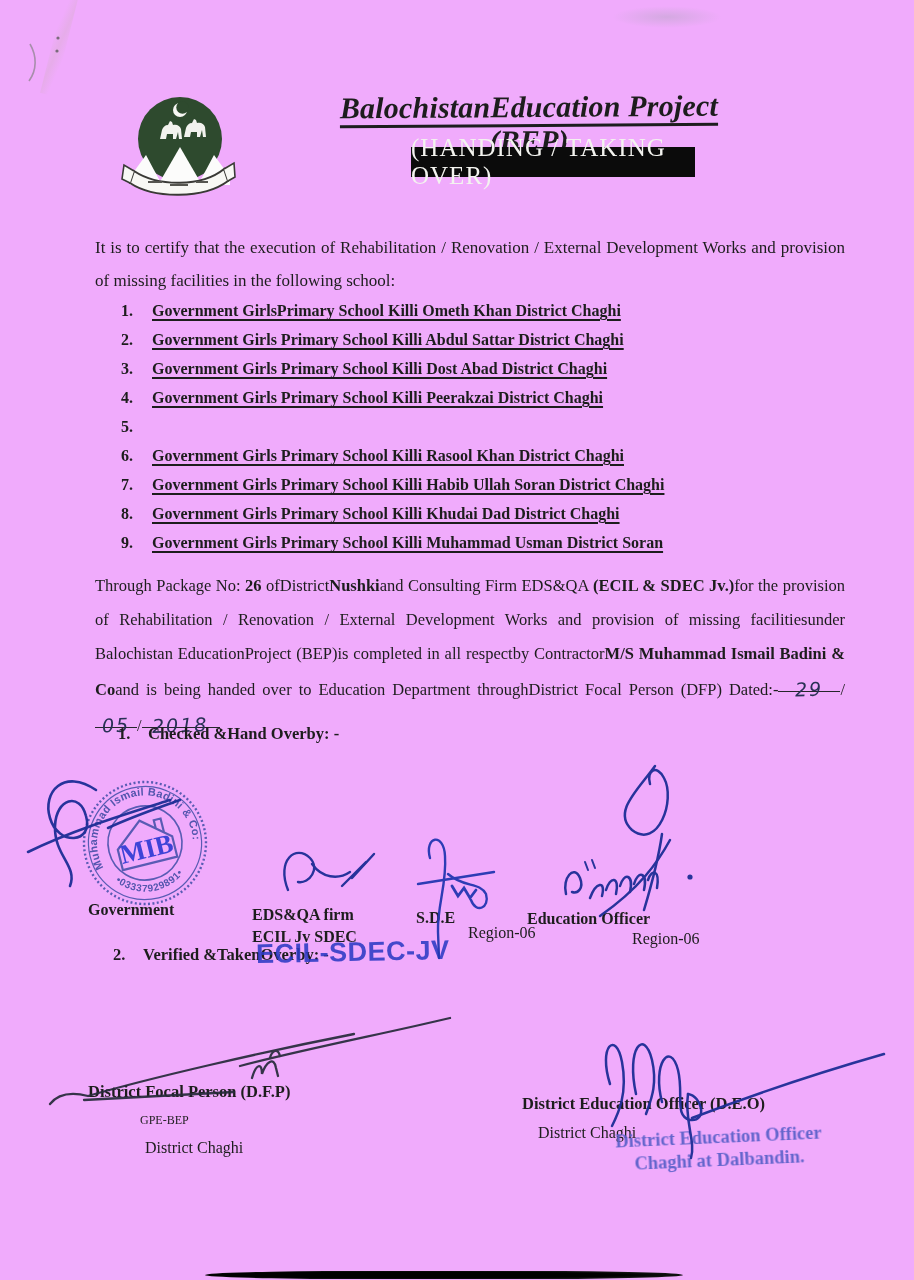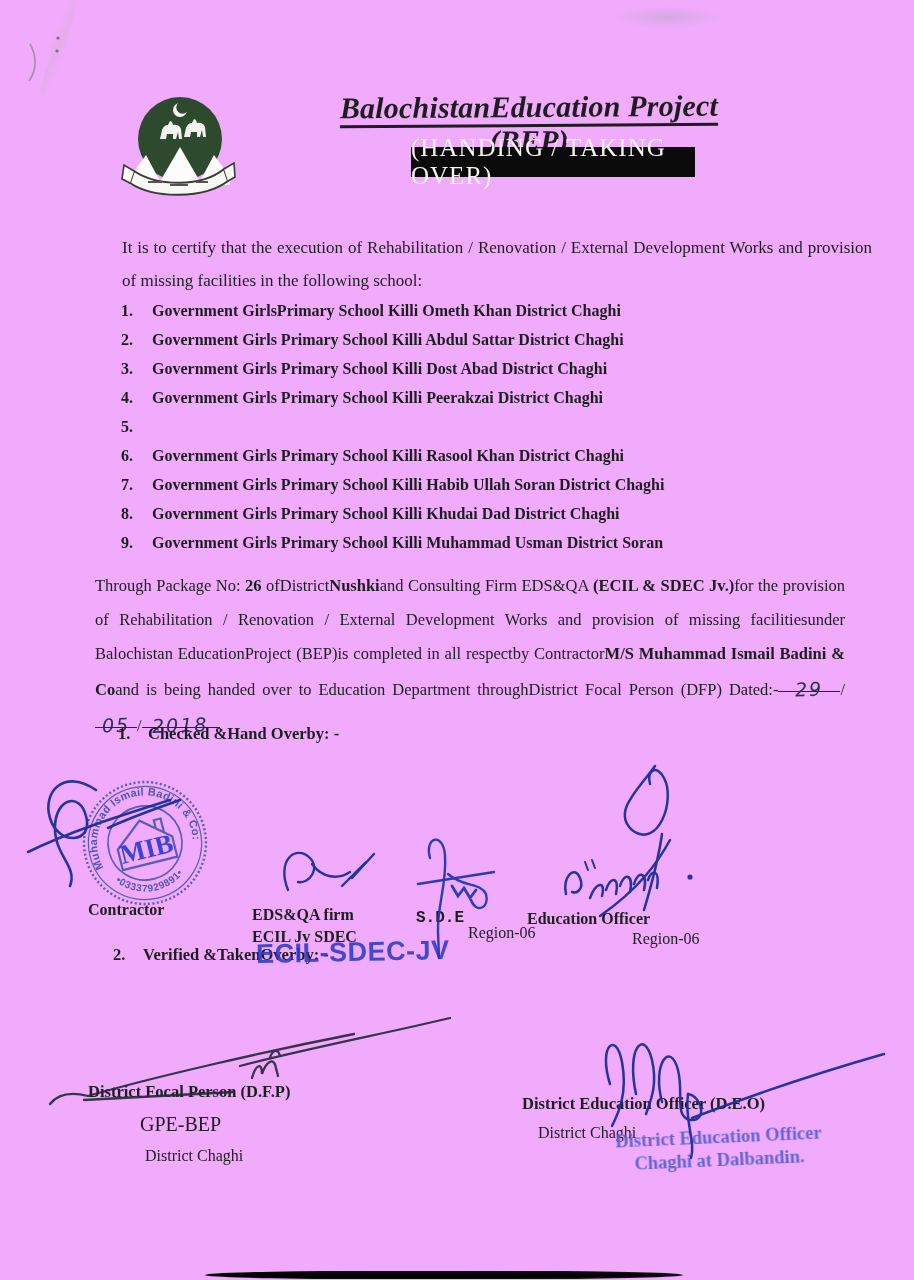--- a/index.html
+++ b/index.html
@@ -17,28 +17,28 @@
     transform:rotate(-0.4deg); letter-spacing:.2px;
   }
   .banner{
     position:absolute; left:411px; top:147px; width:284px; height:30px;
     background:#0b0b0b; color:#f3f3ef; display:flex; align-items:center; justify-content:center;
     font-size:25px; letter-spacing:1px; font-weight:500;
   }
   
   .intro{
     position:absolute; left:95px; top:231px; width:750px;
-    font-size:17px; line-height:33px; text-align:justify;margin-left:27px;
+    font-size:17px; line-height:33px; text-align:justify;
   }
   .schools{position:absolute; left:121px; top:302px;}
   .school-row{display:flex; height:29px; align-items:flex-start;}
   .school-num{width:31px; font-weight:bold; font-size:16px;}
   .school-name{
     font-weight:bold; font-size:16px; white-space:nowrap;
-    text-decoration-thickness:1.8px; text-underline-offset:3px;
+    text-decoration:underline; text-decoration-thickness:1.8px; text-underline-offset:3px;
   }
   .closing{
     position:absolute; left:95px; top:569px; width:750px;
     font-size:16.5px; line-height:34px; text-align:justify;
   }
   .b{font-weight:bold;}
   .blank{display:inline-block; border-bottom:1.6px solid #26262b; text-align:center; height:20px; vertical-align:baseline;}
   .w55{min-width:62px;} .w45{min-width:42px;} .w70{min-width:78px;}
   .hand{
     font-family:"DejaVu Sans", sans-serif; font-style:italic; font-size:19px;
@@ -47,27 +47,27 @@
   .sec-head{position:absolute; display:flex; font-size:16.5px; font-weight:bold;}
   .sec-head .num{width:30px;}
   .sec-head .lbl{text-decoration-thickness:1.8px; text-underline-offset:3px;}
   .sec1{left:118px; top:724px;}
   .sec2{left:113px; top:945px;}
   
   .siglabel{position:absolute; font-size:16px; font-weight:bold; white-space:nowrap;}
   .regular{font-weight:normal;text-align:center;}
   .lab-contractor{left:88px; top:901px;}
   .lab-eds{left:252px; top:904px; line-height:22px;}
-  .lab-sde{left:416px; top:909px;font-family:Liberation Mono, monospace;}
+  .lab-sde{left:416px; top:909px;}
   .lab-region1{left:468px; top:924px;}
   .lab-edu{left:527px; top:910px;}
   .lab-region2{left:632px; top:930px;}
   .dfp-block{position:absolute; left:88px; top:1082px; font-size:16.5px;}
   .dfp-block .t{font-weight:bold;}
-  .dfp-block .l2{margin:11px 0 0 52px; font-size:20px;}
+  .dfp-block .l2{margin:11px 0 0 52px; font-size:12px;}
   .dfp-block .l3{margin:11px 0 0 57px; font-size:16px;}
   .deo-block{position:absolute; left:522px; top:1094px; font-size:16.5px;}
   .deo-block .t{font-weight:bold;}
   .deo-block .l2{margin:10px 0 0 16px; font-size:16px;}
   
   .ecil-stamp{
     position:absolute; left:256px; top:937px; z-index:5;
     font-family:"Liberation Sans", sans-serif; font-weight:bold; font-size:27px; letter-spacing:.5px;
     color:rgba(43,58,196,.88); transform:rotate(-1.2deg); white-space:nowrap;
   }
@@ -158,21 +158,21 @@
 
   <div class="sec-head sec1">
     <span class="num">1.</span>
     <span class="lbl">Checked &amp;Hand Overby: -</span>
   </div>
   <div class="sec-head sec2">
     <span class="num">2.</span>
     <span class="lbl">Verified &amp;TakenOverby: -</span>
   </div>
 
-  <div class="siglabel lab-contractor">Contractor</div>
+  <div class="siglabel lab-contractor">Government</div>
   <div class="siglabel lab-eds">
     <div>EDS&amp;QA firm</div>
     <div>ECIL Jv SDEC</div>
   </div>
   <div class="siglabel lab-sde">S.D.E</div>
   <div class="siglabel regular lab-region1">Region-06</div>
   <div class="siglabel lab-edu">Education Officer</div>
   <div class="siglabel regular lab-region2">Region-06</div>
 
   <div class="dfp-block">

